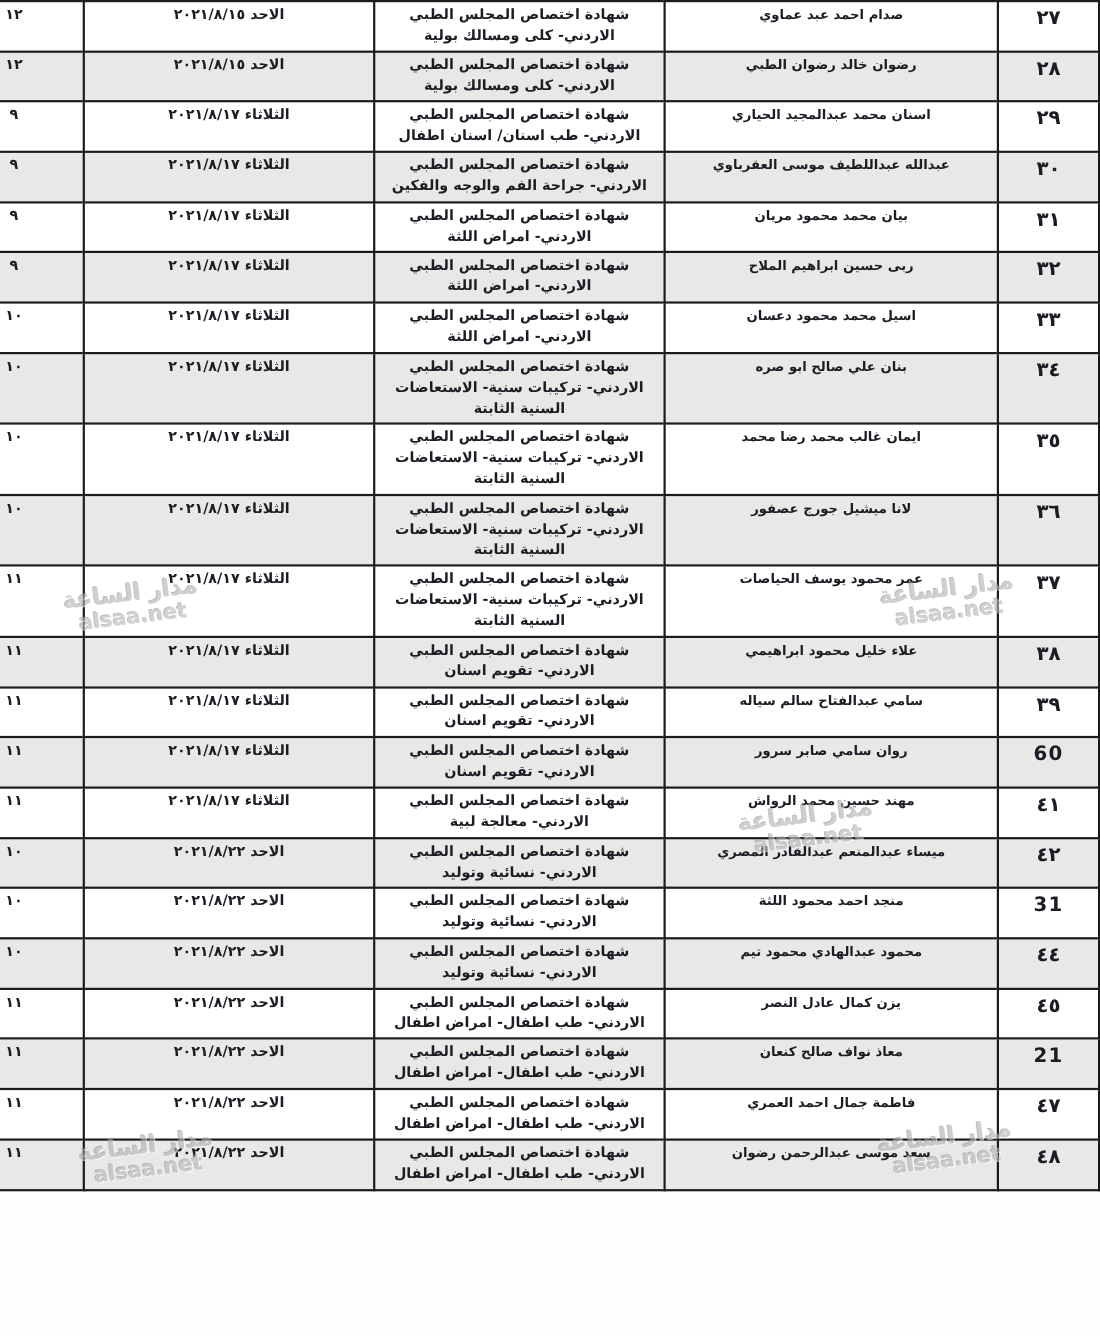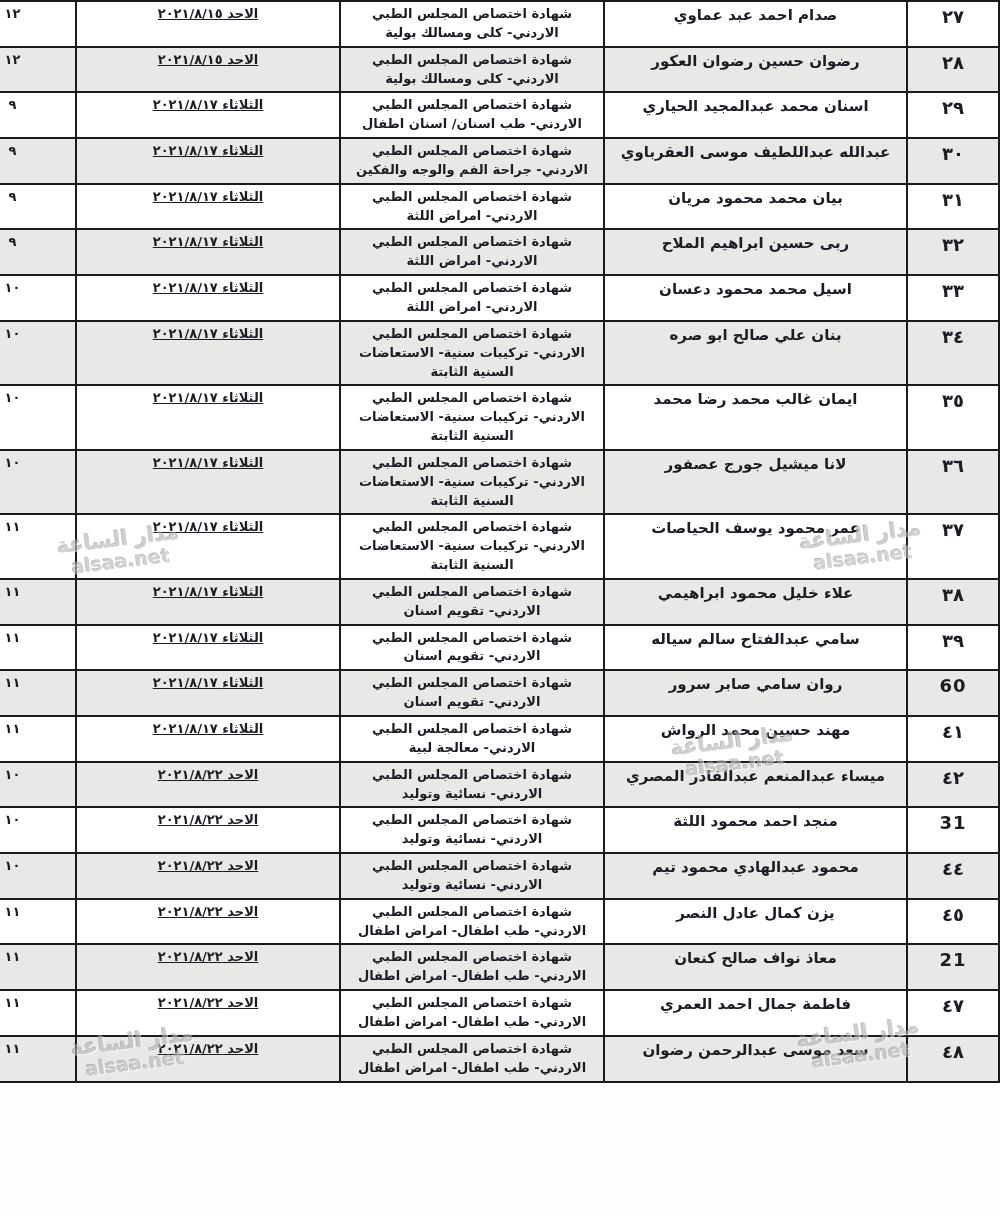--- a/index.html
+++ b/index.html
@@ -26,23 +26,23 @@
     vertical-align: top;
     text-align: center;
     color: #1c1c24;
     font-weight: bold;
     padding: 4px 6px 3px 6px;
     overflow: hidden;
   }
   tr.alt td { background: #e8e8e6; }
   tr.plain td { background: #ffffff; }
   .col-no   { width: 78px;  font-size: 18px; letter-spacing: 1px; }
-  .col-name { width: 289px; font-size: 15px; }
+  .col-name { width: 289px; font-size: 12px; }
   .col-cert { width: 250px; font-size: 13px; line-height: 1.45; padding-top: 3px; padding-bottom: 3px; }
-  .col-date { width: 250px; font-size: 13px; text-decoration: underline; }
+  .col-date { width: 250px; font-size: 13px; }
   .col-hour { width: 113px; font-size: 13px; }
   .watermark {
     position: absolute;
     display: flex;
     flex-direction: column;
     align-items: center;
     transform: rotate(-7deg);
     pointer-events: none;
     opacity: 0.62;
     z-index: 5;
@@ -77,21 +77,21 @@
     <tbody>
         <tr class="plain">
     <td class="col-no">٢٧</td>
     <td class="col-name">صدام احمد عبد عماوي</td>
     <td class="col-cert">شهادة اختصاص المجلس الطبي الاردني- كلى ومسالك بولية</td>
     <td class="col-date">الاحد ٢٠٢١/٨/١٥</td>
     <td class="col-hour">١٢</td>
   </tr>
         <tr class="alt">
     <td class="col-no">٢٨</td>
-    <td class="col-name">رضوان حسين رضوان العكور</td>
+    <td class="col-name">رضوان خالد رضوان الطبي</td>
     <td class="col-cert">شهادة اختصاص المجلس الطبي الاردني- كلى ومسالك بولية</td>
     <td class="col-date">الاحد ٢٠٢١/٨/١٥</td>
     <td class="col-hour">١٢</td>
   </tr>
         <tr class="plain">
     <td class="col-no">٢٩</td>
     <td class="col-name">اسنان محمد عبدالمجيد الحياري</td>
     <td class="col-cert">شهادة اختصاص المجلس الطبي الاردني- طب اسنان/ اسنان اطفال</td>
     <td class="col-date">الثلاثاء ٢٠٢١/٨/١٧</td>
     <td class="col-hour">٩</td>

